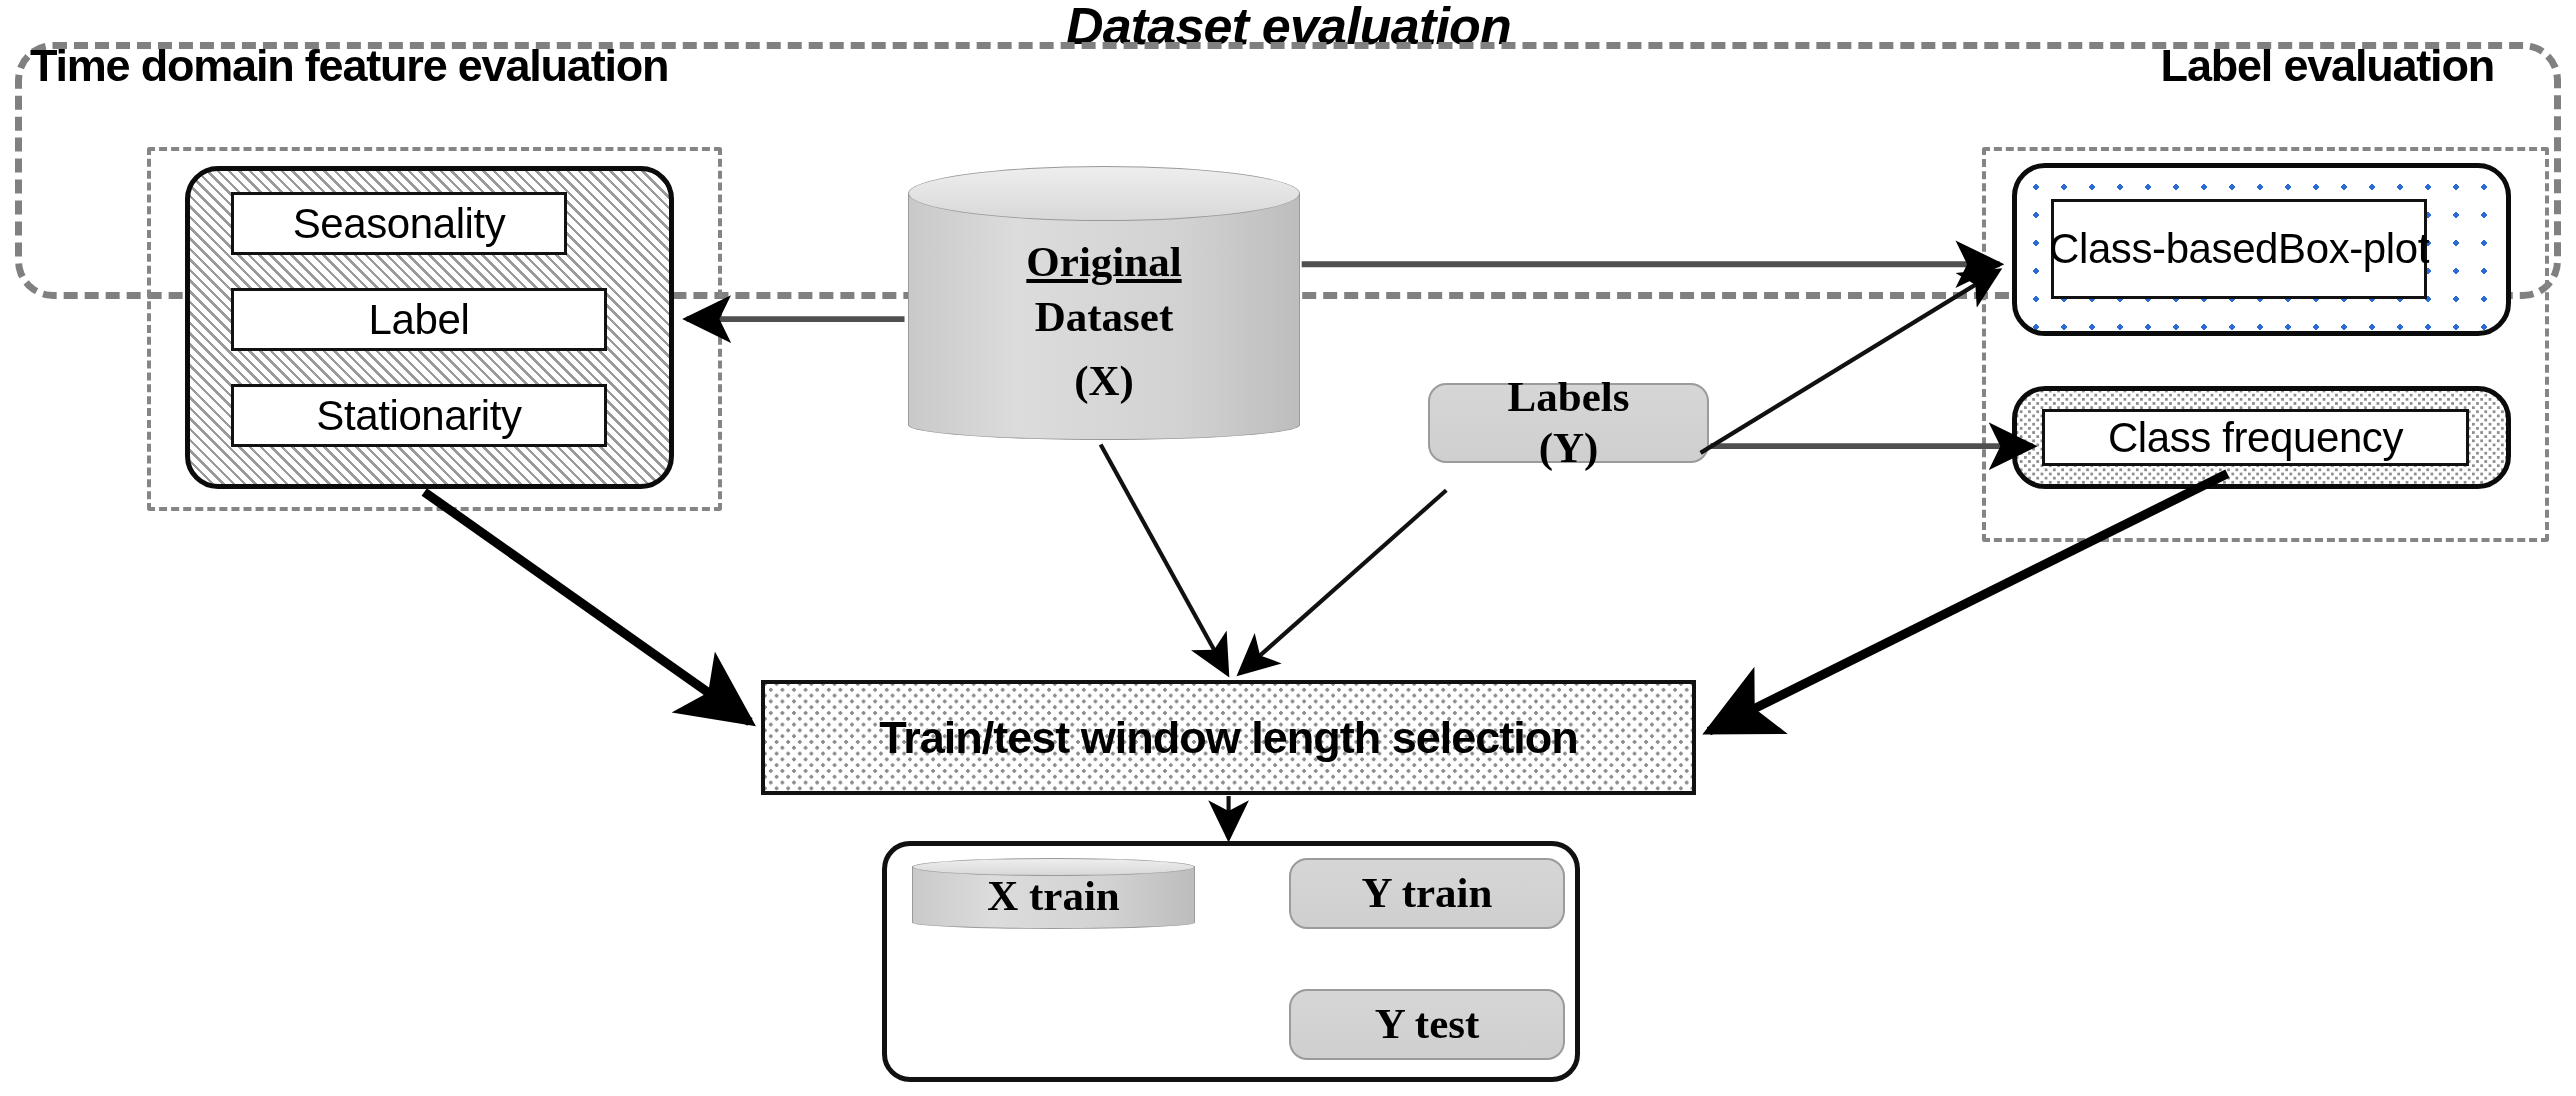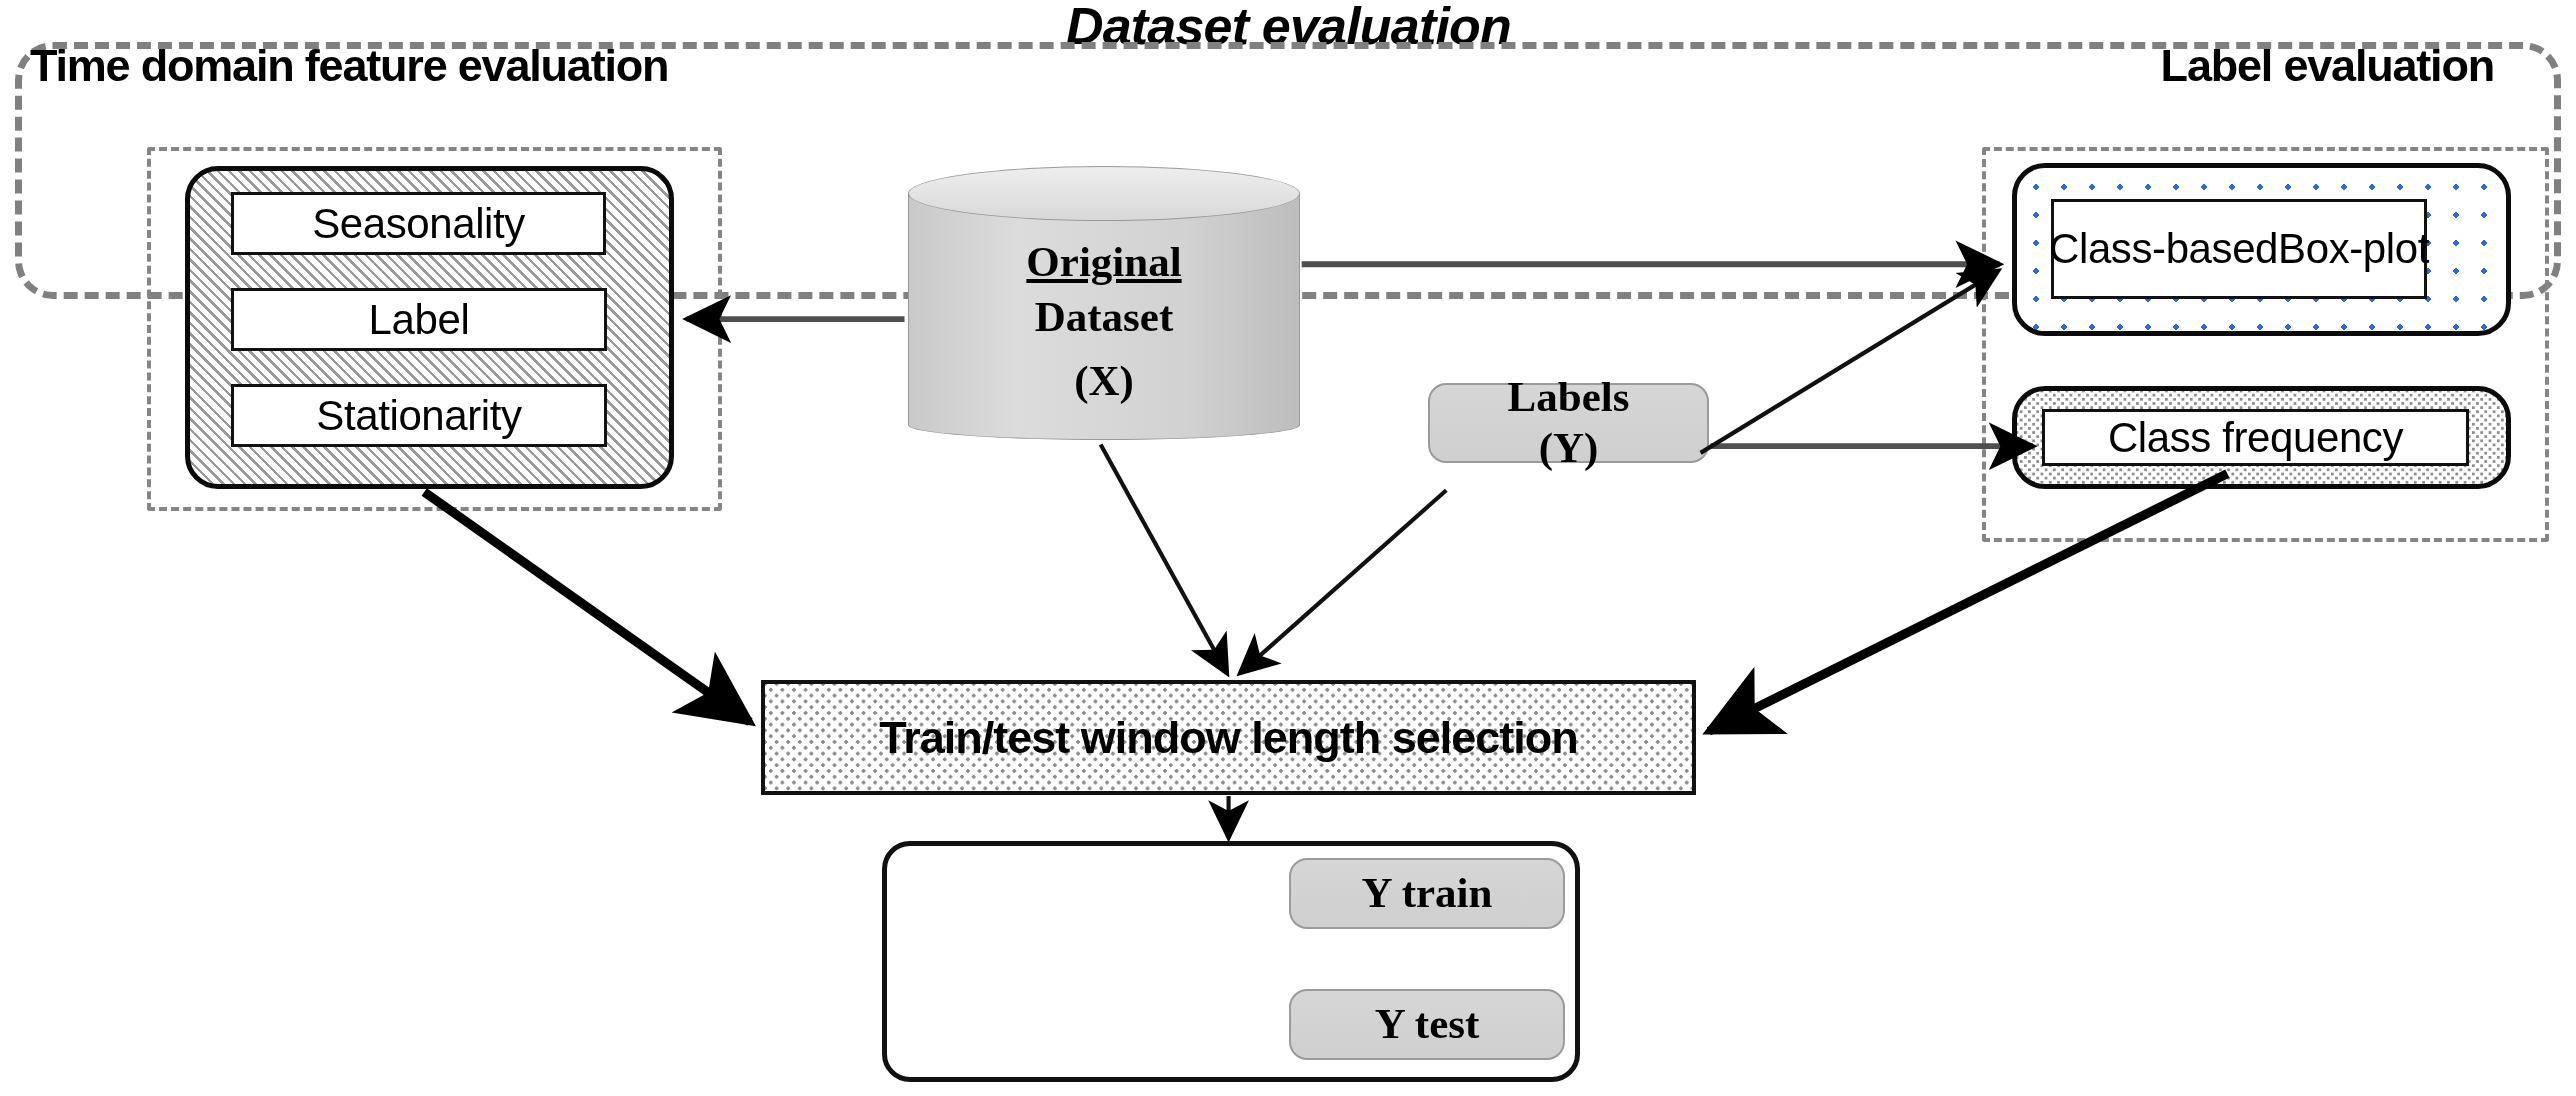--- a/index.html
+++ b/index.html
@@ -121,21 +121,21 @@
 
   <div class="frame-outer" style="left:15px;top:42px;width:2532px;height:243px;"></div>
 
   <div class="node t-group" style="left:30px;top:42px;width:773px;height:47px;justify-content:flex-start;">Time domain feature evaluation</div>
   <div class="node t-group" style="left:1862px;top:42px;width:632px;height:47px;justify-content:flex-end;">Label evaluation</div>
 
   <div class="frame-inner" style="left:147px;top:147px;width:567px;height:356px;"></div>
 
   <div class="shell-round hatch-diag" style="position:absolute;left:185px;top:166px;width:489px;height:323px;"></div>
 
-  <div class="white-cell t-plain" style="position:absolute;left:231px;top:192px;width:375px;height:63px;">Seasonality</div>
+  <div class="white-cell t-plain" style="position:absolute;left:231px;top:192px;width:336px;height:63px;">Seasonality</div>
   <div class="white-cell t-plain" style="position:absolute;left:231px;top:288px;width:376px;height:63px;">Label</div>
   <div class="white-cell t-plain" style="position:absolute;left:231px;top:384px;width:376px;height:63px;">Stationarity</div>
 
   <div class="frame-inner" style="left:1982px;top:147px;width:559px;height:387px;"></div>
 
   <div class="shell-round dots-blue" style="position:absolute;left:2012px;top:163px;width:499px;height:173px;"></div>
   <div class="white-cell" style="position:absolute;left:2051px;top:199px;width:376px;height:100px;flex-direction:row;">
     <div class="t-plain">Class-based</div>
     <div class="t-plain">Box-plot</div>
   </div>
@@ -153,20 +153,25 @@
 
   <div class="gray-box" style="position:absolute;left:1428px;top:383px;width:281px;height:80px;flex-direction:column;">
     <div class="t-serif">Labels</div>
     <div class="t-serif">(Y)</div>
   </div>
 
   <div class="plain-rect dots-fine node t-bold-cond" style="left:761px;top:680px;width:935px;height:115px;">Train/test window length selection</div>
 
   <div class="round-container" style="position:absolute;left:882px;top:841px;width:698px;height:241px;"></div>
 
+  <div class="cyl-box" style="left:912px;top:858px;width:283px;height:71px;">
+    <div class="cyl-body" style="top:8.3px;border-bottom-left-radius:50% 6.6px;border-bottom-right-radius:50% 6.6px;"></div>
+    <div class="cyl-top" style="height:18.3px;"></div>
+    <div class="cyl-label t-serif" style="top:13.3px;">X train</div>
+  </div>
 
   <div class="gray-box t-serif" style="position:absolute;left:1289px;top:858px;width:276px;height:71px;">Y train</div>
 
 
   <div class="gray-box t-serif" style="position:absolute;left:1289px;top:989px;width:276px;height:71px;">Y test</div>
 
   <svg class="svg-layer" viewBox="0 0 3099 1319">
     <defs>
       <marker id="ah-gray" markerWidth="9" markerHeight="9" refX="7.6" refY="4.5" orient="auto" markerUnits="strokeWidth">
         <path d="M0,0.4 L8.4,4.5 L0,8.6 L2,4.5 Z" fill="#000000"></path>

